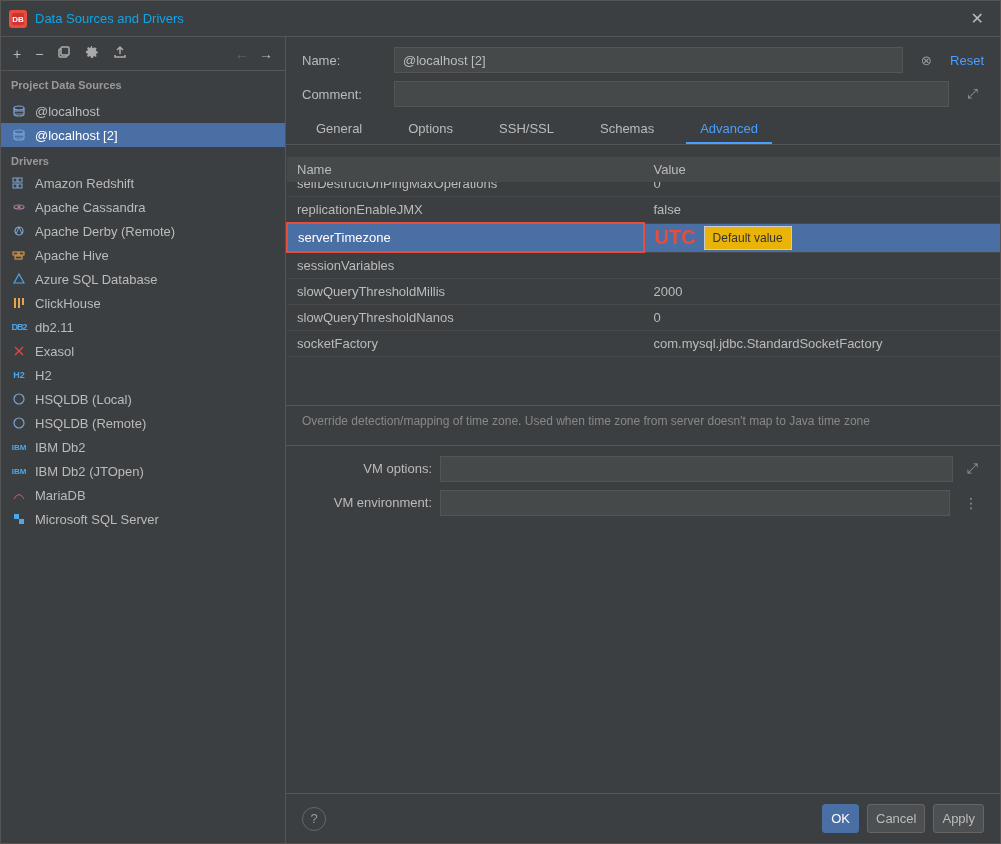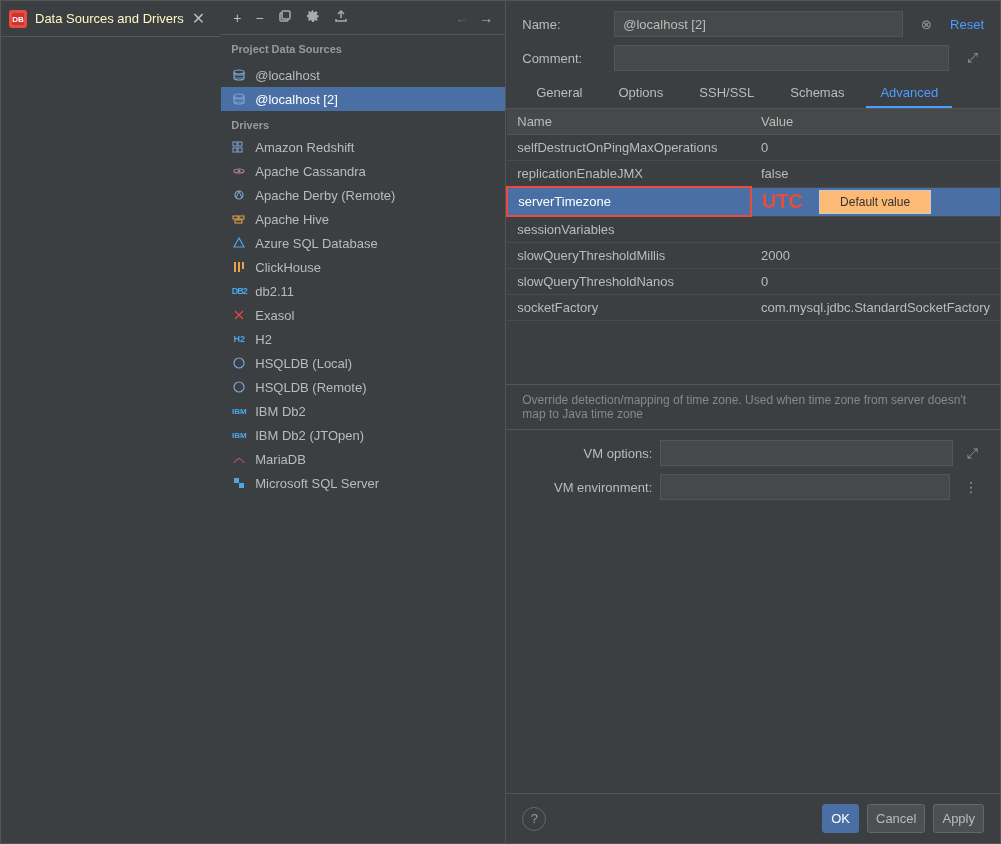--- a/index.html
+++ b/index.html
@@ -12,21 +12,21 @@
       height: 844px;
       overflow: hidden;
     }
 
     .window {
       width: 1001px;
       height: 844px;
       background: #3c3f41;
       border: 1px solid #555;
       display: flex;
-      flex-direction: row;
+      flex-direction: column;
     }
 
     .title-bar {
       background: #3c3f41;
       height: 36px;
       display: flex;
       align-items: center;
       padding: 0 8px;
       border-bottom: 1px solid #555;
       flex-shrink: 0;
@@ -42,21 +42,21 @@
       align-items: center;
       justify-content: center;
       font-size: 10px;
       font-weight: bold;
       color: white;
       flex-shrink: 0;
     }
 
     .title-bar-text {
       flex: 1;
-      color: #fef9c3;
+      color: #0ea5e9;
       font-size: 13px;
     }
 
     .title-bar-close {
       color: #bbbbbb;
       cursor: pointer;
       font-size: 16px;
       padding: 4px 8px;
     }
 
@@ -183,21 +183,21 @@
 
     .reset-link {
       color: #4a9eff;
       cursor: pointer;
       font-size: 13px;
       text-decoration: none;
     }
 
     .tabs {
       display: flex;
-      gap: 8px;
+      gap: 18px;
       margin-top: 4px;
     }
 
     .tab {
       padding: 6px 14px;
       cursor: pointer;
       color: #bbbbbb;
       border-bottom: 2px solid transparent;
       font-size: 13px;
     }
@@ -219,21 +219,21 @@
     }
 
     .prop-table th {
       background: #45494a;
       padding: 5px 10px;
       text-align: left;
       font-weight: normal;
       color: #bbbbbb;
       border-bottom: 1px solid #555;
       position: sticky;
-      top: 0;
+      top: 12px;
       z-index: 1;
     }
 
     .prop-table td {
       padding: 5px 10px;
       border-bottom: 1px solid #4a4a4a;
       color: #bbbbbb;
     }
 
     .prop-table tr.selected td {
@@ -242,25 +242,25 @@
     }
 
     .utc-value {
       color: #e74c3c;
       font-size: 20px;
       font-weight: bold;
     }
 
     .default-tooltip {
       display: inline-block;
-      background: #fdba74;
+      background: #eab308;
       color: #333;
-      padding: 4px 20px;
+      padding: 4px 8px;
       font-size: 12px;
-      margin-left: 16px;
+      margin-left: 8px;
       border: 1px solid #ccc;
     }
 
     
     .bottom-info {
       padding: 8px 16px;
       font-size: 12px;
       color: #888;
       border-bottom: 1px solid #555;
       min-height: 40px;

